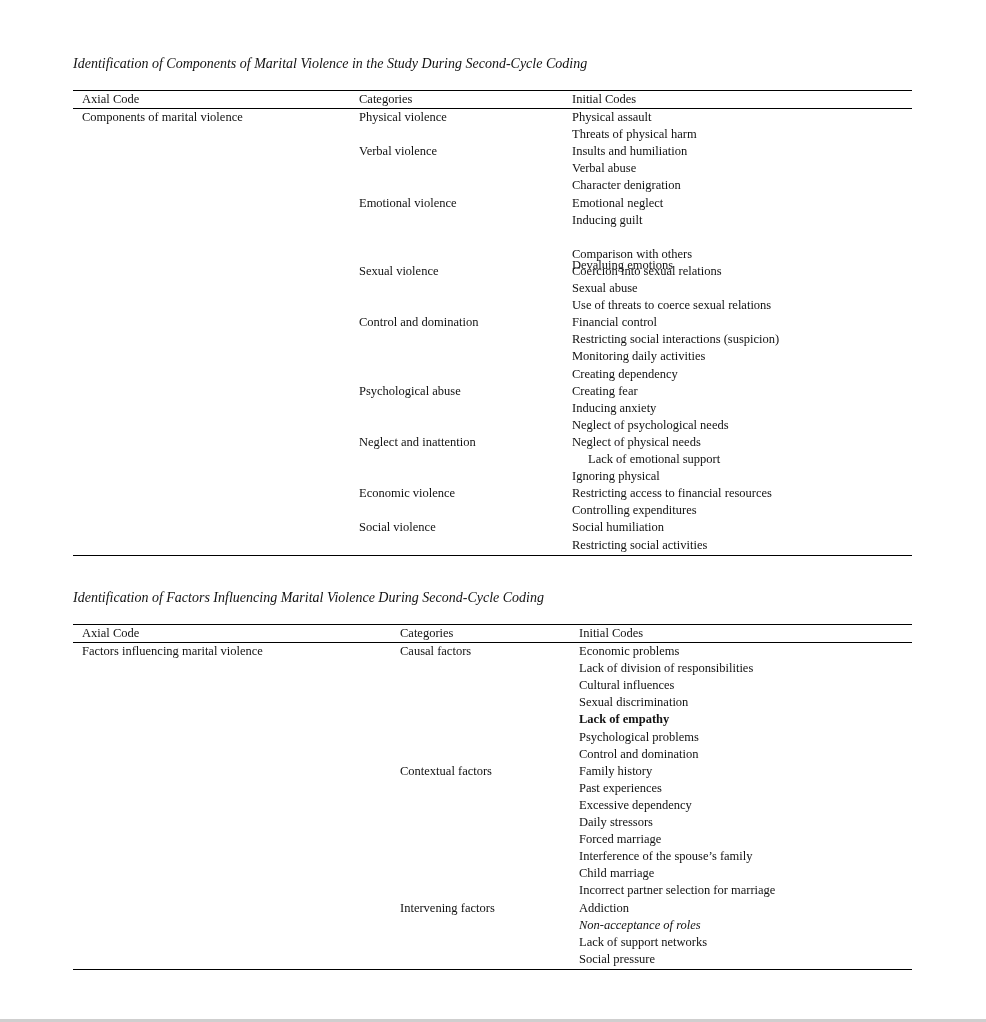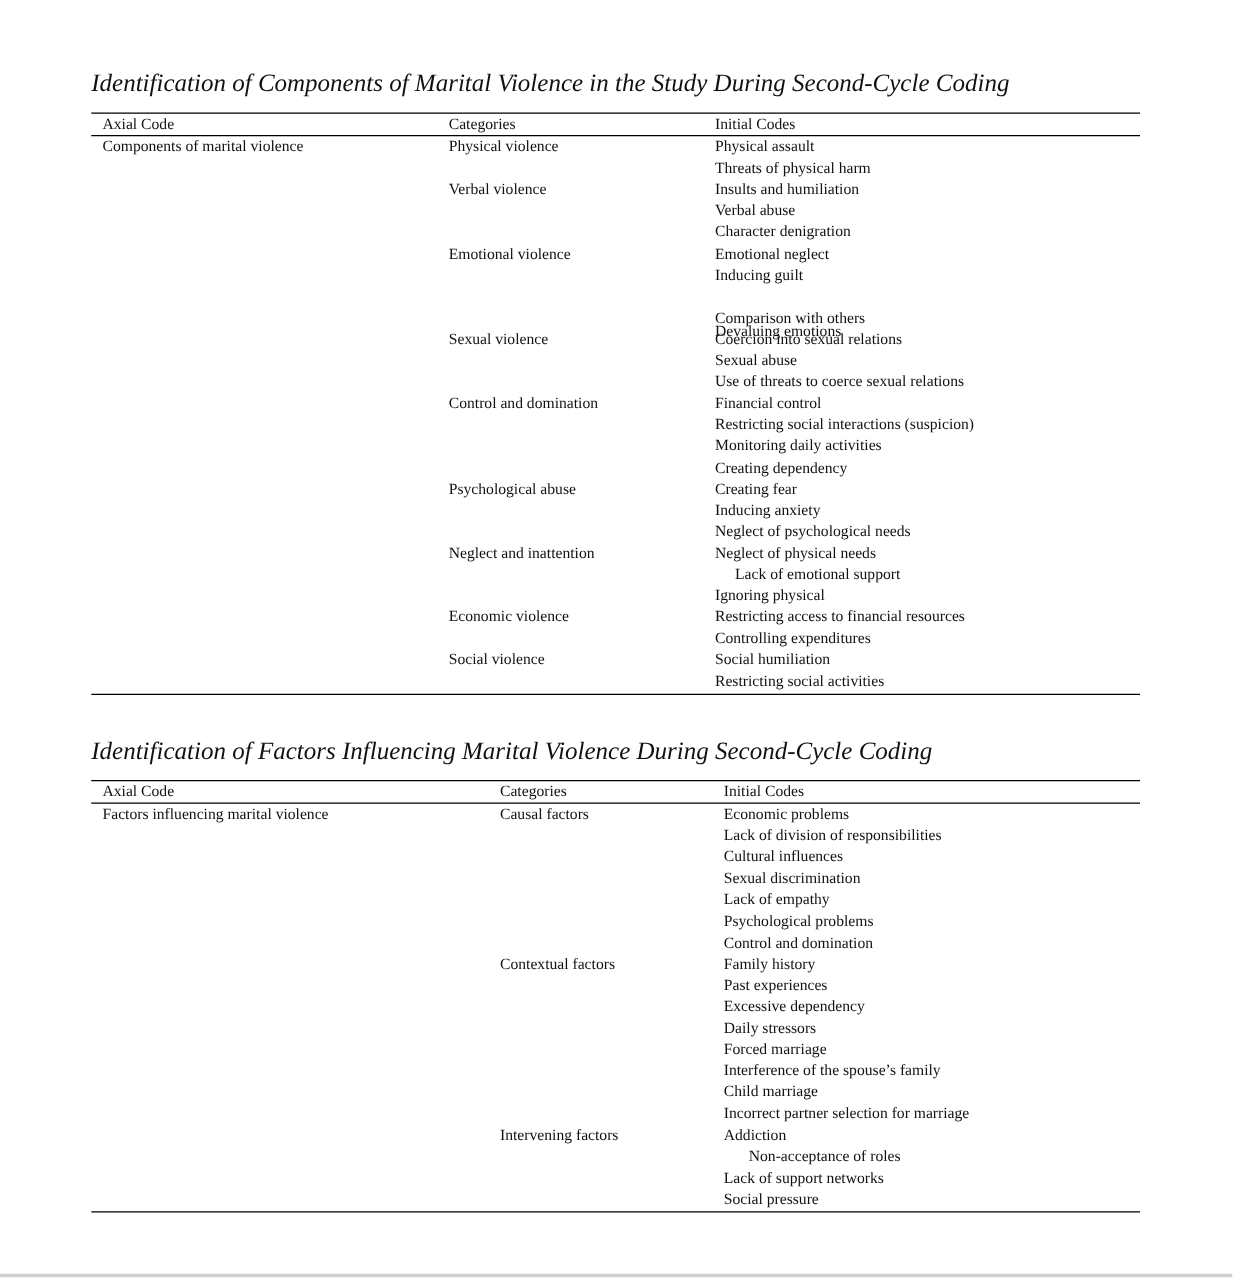--- a/index.html
+++ b/index.html
@@ -1,18 +1,18 @@
 <!DOCTYPE html>
 <html><head>
 <meta charset="utf-8">
 <style>
   html, body { margin: 0; padding: 0; background: #ffffff; }
   body { width: 986px; height: 1022px; position: relative; overflow: hidden;
          font-family: "Liberation Serif", "DejaVu Serif", serif; color: #111; }
-  .caption { position: absolute; left: 73px; font-style: italic; font-size: 20px; white-space: nowrap; }
+  .caption { position: absolute; left: 73px; font-style: italic; font-size: 14px; white-space: nowrap; }
   .tbl { position: absolute; left: 73px; width: 839px; }
   .rule { position: absolute; left: 0; width: 839px; height: 1px; background: #000; }
   .cell { position: absolute; font-size: 12.5px; white-space: nowrap; line-height: 17px; }
   .bottom-bar { position: absolute; left: 0; right: 0; top: 1019px; height: 3px; background: #cfcfcf; }
 </style>
 </head>
 <body>
 
 <div class="caption" style="top:56px;">Identification of Components of Marital Violence in the Study During Second-Cycle Coding</div>
 <div class="tbl" id="t1" style="top:90px;">
@@ -66,33 +66,33 @@
     <div class="cell" style="left: 9px; top: 1px;">Axial Code</div>
     <div class="cell" style="left: 327px; top: 1px;">Categories</div>
     <div class="cell" style="left: 506px; top: 1px;">Initial Codes</div>
     <div class="rule" style="top: 18px;"></div>
     <div class="cell" style="left: 9px; top: 19px;">Factors influencing marital violence</div>
     <div class="cell" style="left: 327px; top: 19px;">Causal factors</div>
     <div class="cell" style="left: 506px; top: 19px;">Economic problems</div>
     <div class="cell" style="left: 506px; top: 36.1px;">Lack of division of responsibilities</div>
     <div class="cell" style="left: 506px; top: 53.2px;">Cultural influences</div>
     <div class="cell" style="left: 506px; top: 70.3px;">Sexual discrimination</div>
-    <div class="cell" style="left: 506px; top: 87.4px;">Lack of empathy</div>
+    <div class="cell" style="left: 506px; top: 87.4px; font-weight: bold;">Lack of empathy</div>
     <div class="cell" style="left: 506px; top: 104.5px;">Psychological problems</div>
     <div class="cell" style="left: 506px; top: 121.6px;">Control and domination</div>
     <div class="cell" style="left: 327px; top: 138.7px;">Contextual factors</div>
     <div class="cell" style="left: 506px; top: 138.7px;">Family history</div>
     <div class="cell" style="left: 506px; top: 155.8px;">Past experiences</div>
     <div class="cell" style="left: 506px; top: 172.9px;">Excessive dependency</div>
     <div class="cell" style="left: 506px; top: 190px;">Daily stressors</div>
     <div class="cell" style="left: 506px; top: 207.1px;">Forced marriage</div>
     <div class="cell" style="left: 506px; top: 224.2px;">Interference of the spouse’s family</div>
     <div class="cell" style="left: 506px; top: 241.3px;">Child marriage</div>
     <div class="cell" style="left: 506px; top: 258.4px;">Incorrect partner selection for marriage</div>
     <div class="cell" style="left: 327px; top: 275.5px;">Intervening factors</div>
     <div class="cell" style="left: 506px; top: 275.5px;">Addiction</div>
-    <div class="cell" style="left: 526px; top: 292.6px;">Non-acceptance of roles</div>
+    <div class="cell" style="left: 506px; top: 292.6px; font-style: italic;">Non-acceptance of roles</div>
     <div class="cell" style="left: 506px; top: 309.7px;">Lack of support networks</div>
     <div class="cell" style="left: 506px; top: 326.8px;">Social pressure</div>
     <div class="rule" style="top: 345px;"></div>
   </div>
 
 <div class="bottom-bar"></div>
 
 </body></html>

